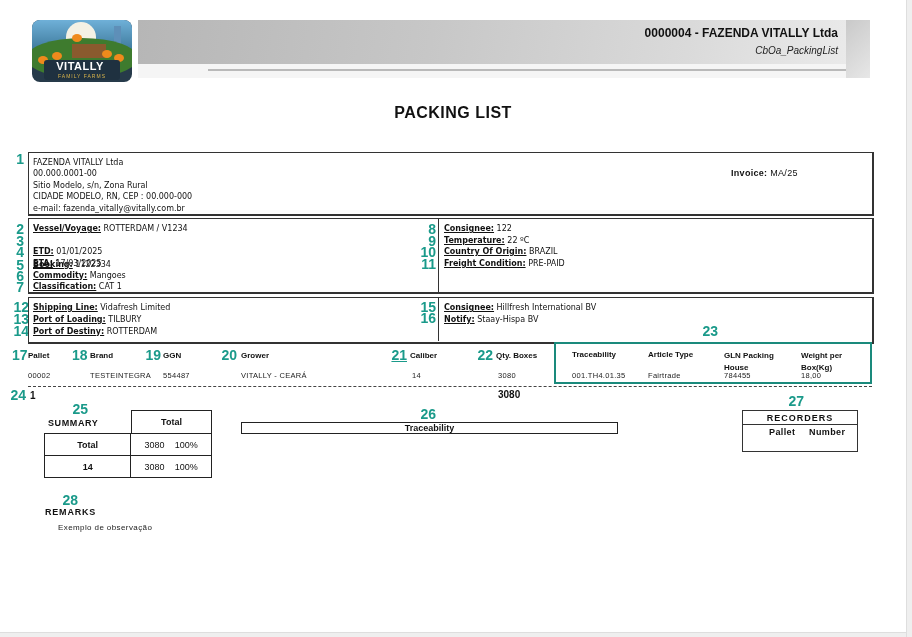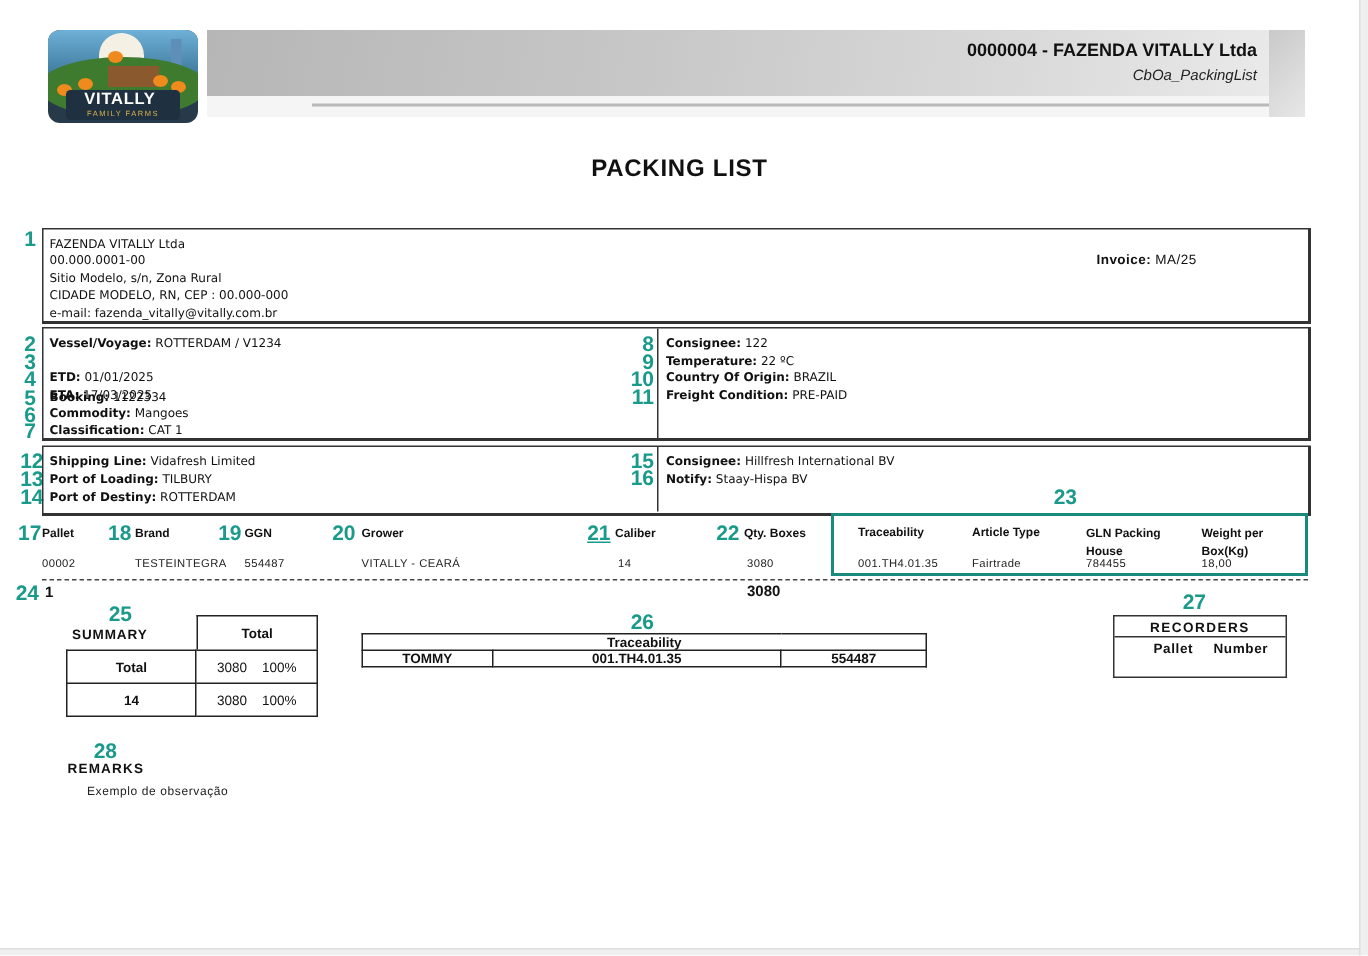--- a/index.html
+++ b/index.html
@@ -27,21 +27,21 @@
   .band-line { left: 208px; top: 69px; width: 638px; height: 2px; background: #b9b9b9; }
   .band-under { left: 138px; top: 64px; width: 708px; height: 14px; background: #f5f5f5; }
   .hdr-title { left: 500px; top: 26px; width: 338px; text-align: right; font-weight: bold; font-size: 12px; color: #111; }
   .hdr-sub { left: 500px; top: 45px; width: 338px; text-align: right; font-style: italic; font-size: 10px; color: #222; }
 
   .doc-title { left: 0; top: 104px; width: 906px; text-align: center; font-weight: bold; font-size: 16px; letter-spacing: 0.5px; }
 
   
   .box { position: absolute; border: 1px solid #333; border-right-width: 2px; border-bottom-width: 2px; }
   .cal { font-family: "DejaVu Sans", sans-serif; font-size: 8px; line-height: 11.4px; color: #111; }
-  .cal b { font-weight: bold; }
+  .cal b { font-weight: bold; text-decoration: underline; }
   .row { position: absolute; white-space: nowrap; }
 
   .tbl-h { font-weight: bold; font-size: 8px; color: #111; }
   .tbl-d { font-size: 7.5px; color: #222; letter-spacing: 0.3px; }
   .dash { position:absolute; left: 28px; top: 386px; width: 844px; border-top: 1px dashed #444; }
 
   .trace-box { left: 554px; top: 342px; width: 318px; height: 42px; border: 2px solid #1a8a7c; }
 
   table { border-collapse: collapse; }
   .sum td { border: 1px solid #222; font-size: 9px; text-align: center; height: 22px; }
@@ -183,25 +183,20 @@
   </tr>
 </tbody>
   </table>
 
 <span class="num" style="left:418px;top:407px;width:18px;">26</span>
 <table class="abs tr" style="left:241px;top:422px;width:377px;">
   <tbody>
       <tr>
         <td colspan="3" style="font-weight:bold;">Traceability</td>
       </tr>
-  <tr>
-    <td style="width:87px;">TOMMY</td>
-    <td style="width:193px;">001.TH4.01.35</td>
-    <td style="width:97px;">554487</td>
-  </tr>
 </tbody>
   </table>
 
 <span class="num" style="left:786px;top:394px;width:18px;">27</span>
 <div class="abs" style="left:742px;top:410px;width:116px;height:42px;border:1px solid #333;">
   <div style="position:absolute;left:0;top:0;width:114px;height:14px;border-bottom:1px solid #333;text-align:center;font-weight:bold;font-size:9px;letter-spacing:1px;line-height:14px;">RECORDERS</div>
   <span style="position:absolute;left:26px;top:16px;font-weight:bold;font-size:9px;letter-spacing:0.4px;">Pallet</span>
   <span style="position:absolute;left:66px;top:16px;font-weight:bold;font-size:9px;letter-spacing:0.4px;">Number</span>
 </div>
 

